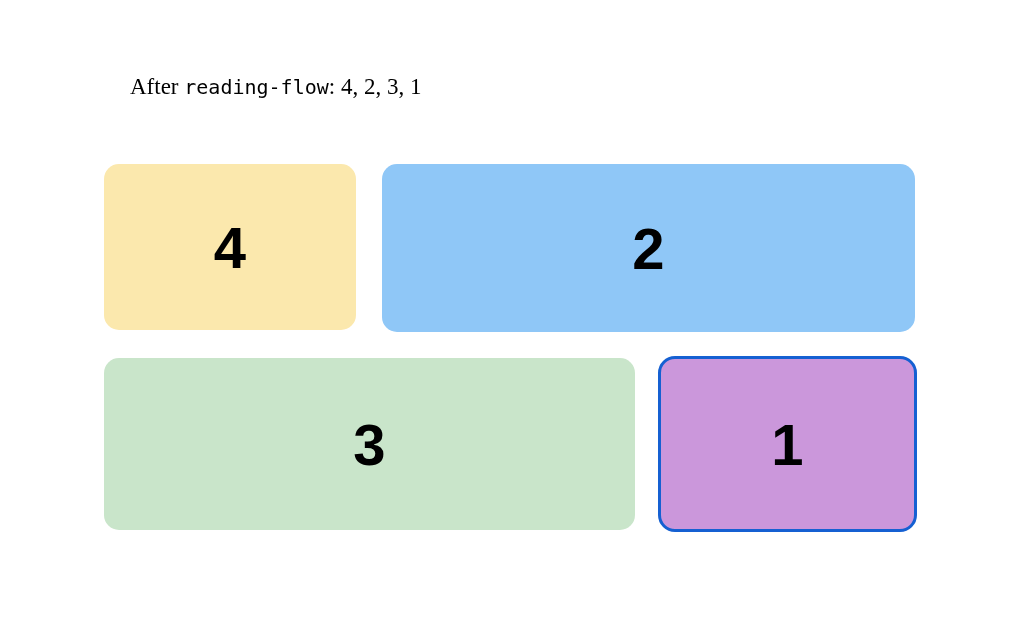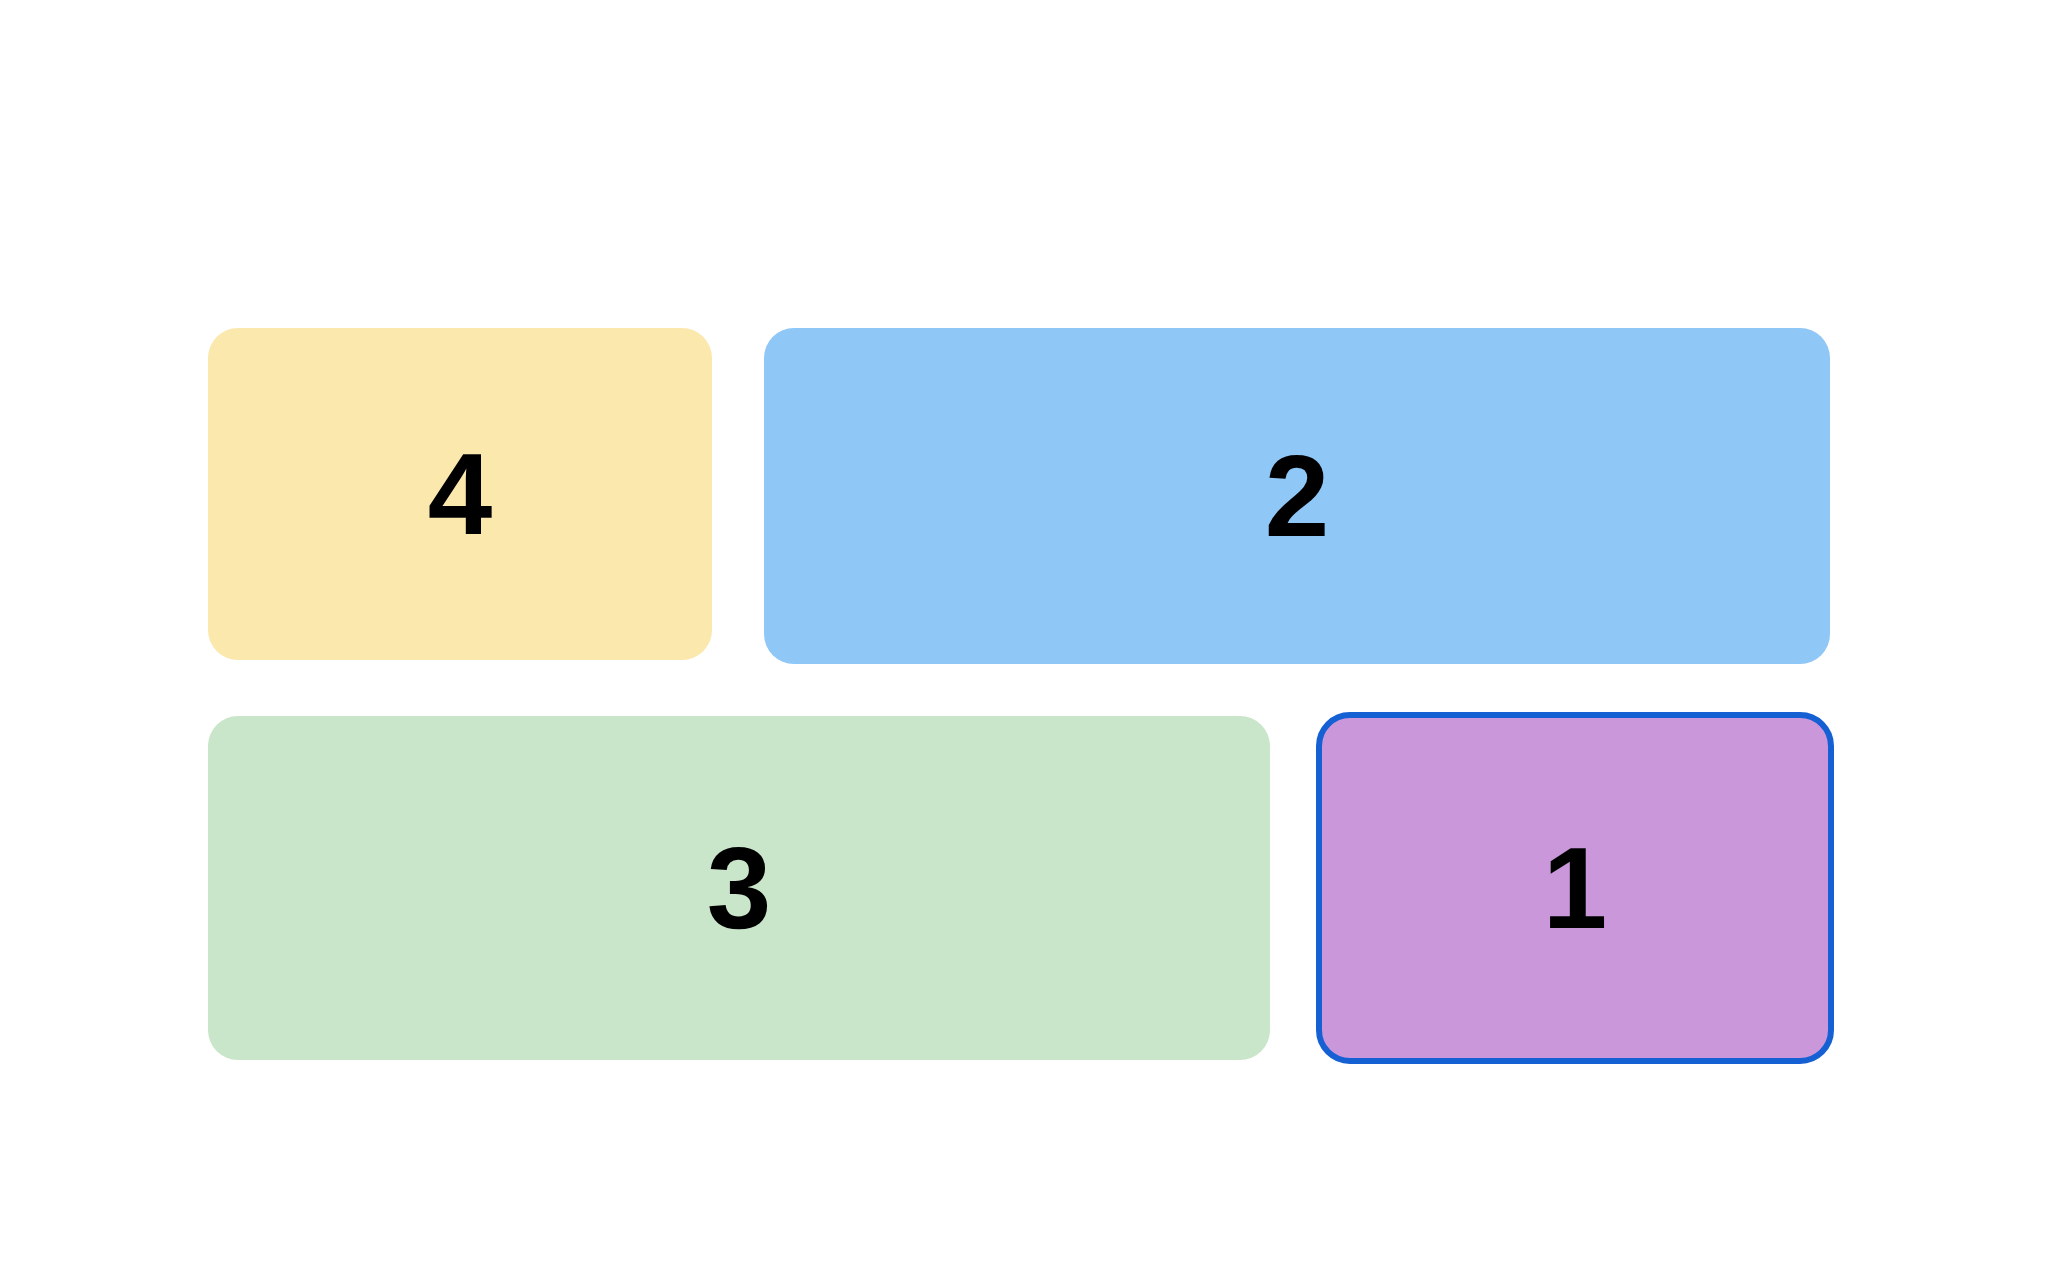--- a/index.html
+++ b/index.html
@@ -49,20 +49,21 @@
   .box-2 { left: 382px; top: 164px; width: 533px; height: 168px; }
   .box-3 { left: 104px; top: 358px; width: 531px; height: 172px; }
   .box-1 { left: 658px; top: 356px; width: 259px; height: 176px; border: 3px solid #1560d2; border-radius: 17px; }
 </style>
 </head>
 <body>
 
 <div class="canvas">
 
   <div class="caption">
+    <div class="cap-line"><span>After </span><span class="cap-code">reading-flow</span><span>: 4, 2, 3, 1</span></div>
   </div>
 
   <div class="box box-4" style="background: rgb(251, 232, 173);">
     <span class="num">4</span>
   </div>
 
   <div class="box box-2" style="background: rgb(143, 199, 247);">
     <span class="num">2</span>
   </div>
 

